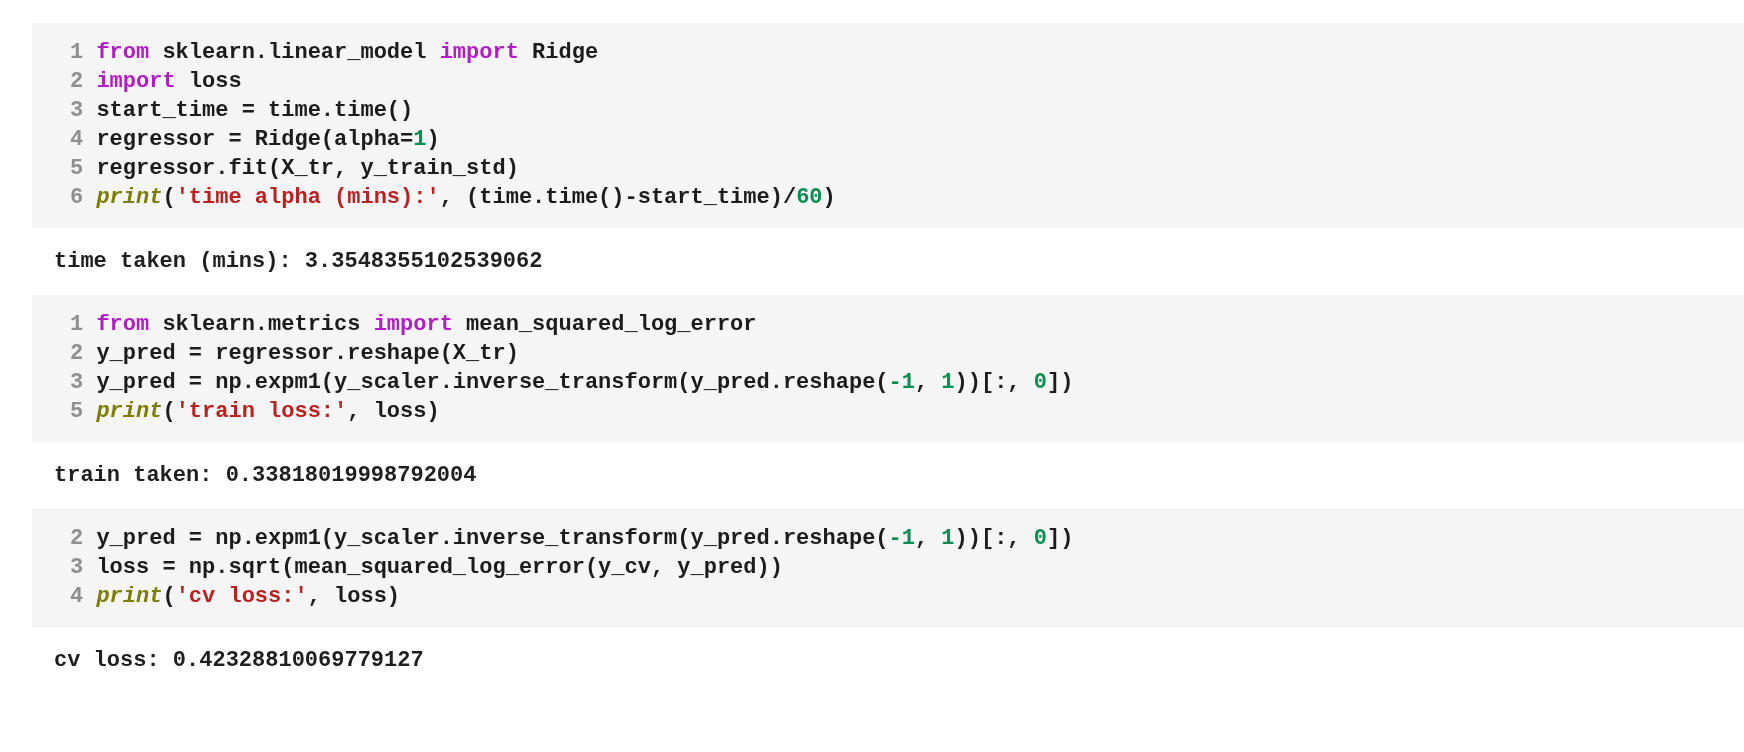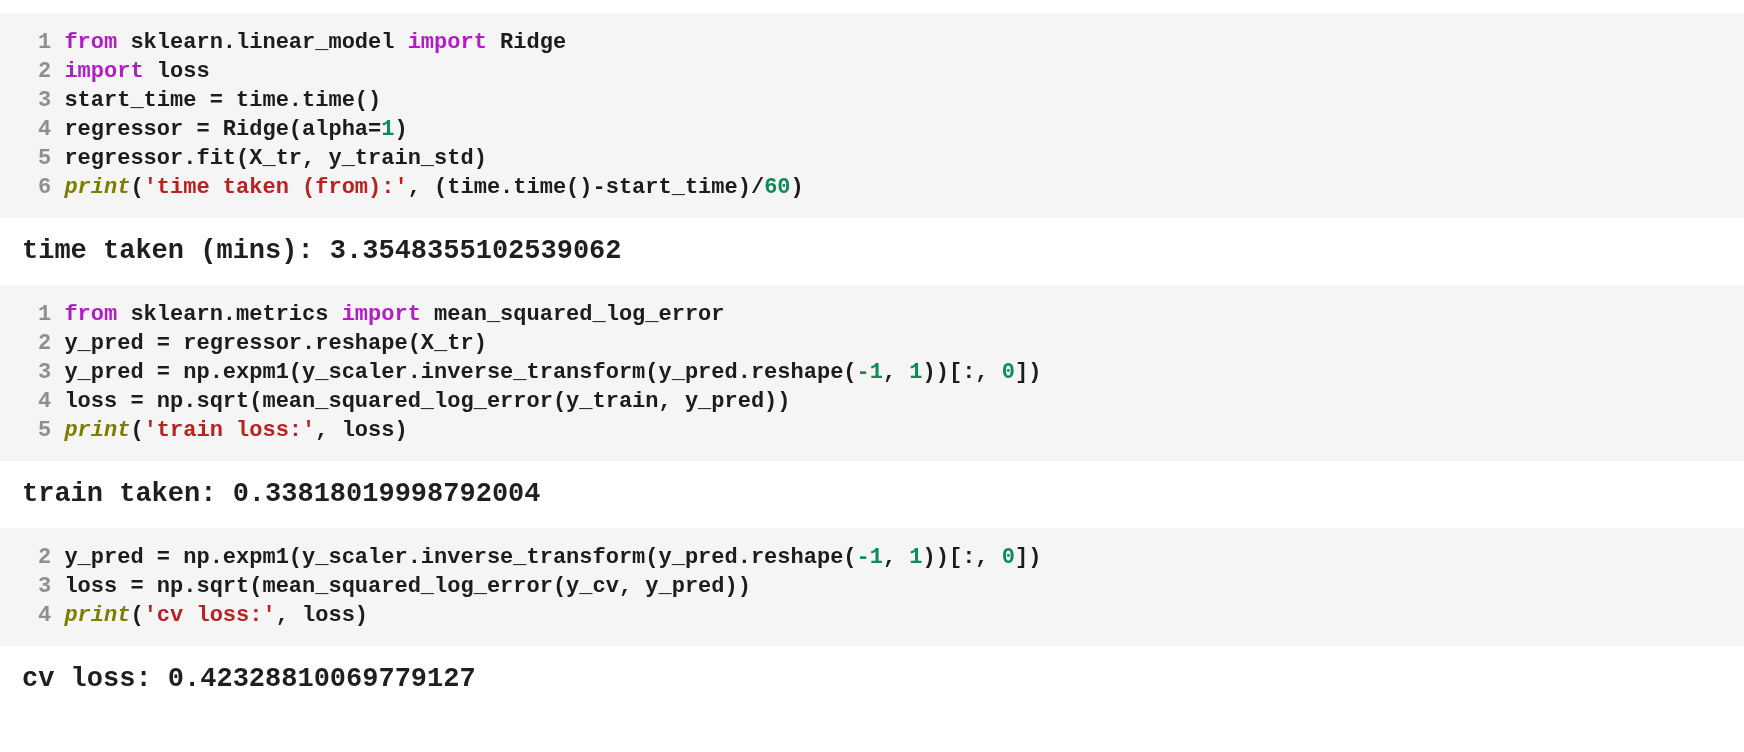--- a/index.html
+++ b/index.html
@@ -7,21 +7,22 @@
     padding: 0;
     background: #ffffff;
   }
   body {
     width: 1744px;
     height: 752px;
     overflow: hidden;
     font-family: "Liberation Mono", monospace;
   }
   .notebook {
-    padding-top: 13px;
+    padding-top: 23px;
+    margin-left: 32px;
   }
   .code-cell {
     background: var(--cell-bg, #f5f5f5);
     padding: 15px 20px 16px 38px;
   }
   .code-line {
     font-size: 22px;
     line-height: 29px;
     font-weight: 600;
     color: var(--c-tx, #1c1c1c);
@@ -32,45 +33,44 @@
     font-weight: 600;
   }
   .tok-kw { color: var(--c-kw, #b11fc4); }
   .tok-bi { color: var(--c-bi, #7d7d00); font-style: italic; }
   .tok-st { color: var(--c-st, #ba2121); }
   .tok-nu { color: var(--c-nu, #0d8c54); }
   .tok-tx { color: var(--c-tx, #1c1c1c); }
   .output-line {
     margin: 19px 0;
     padding-left: 22px;
-    font-size: 27px;
+    font-size: 22px;
     line-height: 29px;
     font-weight: 600;
     color: var(--c-out, #1f1f1f);
     white-space: pre;
   }
 </style>
 </head>
 <body>
 
 <div class="notebook">
     <div class="code-cell">
       <div class="code-line"><span class="ln">1</span> <span class="tok-kw">from</span><span class="tok-tx"> sklearn.linear_model </span><span class="tok-kw">import</span><span class="tok-tx"> Ridge</span></div>
       <div class="code-line"><span class="ln">2</span> <span class="tok-kw">import</span><span class="tok-tx"> loss</span></div>
       <div class="code-line"><span class="ln">3</span> <span class="tok-tx">start_time = time.time()</span></div>
       <div class="code-line"><span class="ln">4</span> <span class="tok-tx">regressor = Ridge(alpha=</span><span class="tok-nu">1</span><span class="tok-tx">)</span></div>
       <div class="code-line"><span class="ln">5</span> <span class="tok-tx">regressor.fit(X_tr, y_train_std)</span></div>
-      <div class="code-line"><span class="ln">6</span> <span class="tok-bi">print</span><span class="tok-tx">(</span><span class="tok-st">'time taken (from):'</span><span class="tok-tx">, (time.time()-start_time)/</span><span class="tok-nu">60</span><span class="tok-tx">)</span></div>
+      <div class="code-line"><span class="ln">6</span> <span class="tok-bi">print</span><span class="tok-tx">(</span><span class="tok-st">'time alpha (mins):'</span><span class="tok-tx">, (time.time()-start_time)/</span><span class="tok-nu">60</span><span class="tok-tx">)</span></div>
     </div>
     <div class="output-line">time taken (mins): 3.3548355102539062</div>
     <div class="code-cell">
       <div class="code-line"><span class="ln">1</span> <span class="tok-kw">from</span><span class="tok-tx"> sklearn.metrics </span><span class="tok-kw">import</span><span class="tok-tx"> mean_squared_log_error</span></div>
       <div class="code-line"><span class="ln">2</span> <span class="tok-tx">y_pred = regressor.reshape(X_tr)</span></div>
       <div class="code-line"><span class="ln">3</span> <span class="tok-tx">y_pred = np.expm1(y_scaler.inverse_transform(y_pred.reshape(</span><span class="tok-nu">-1</span><span class="tok-tx">, </span><span class="tok-nu">1</span><span class="tok-tx">))[:, </span><span class="tok-nu">0</span><span class="tok-tx">])</span></div>
-      <div class="code-line"><span class="ln">4</span> <span class="tok-tx">loss = np.sqrt(mean_squared_log_error(y_train, y_pred))</span></div>
       <div class="code-line"><span class="ln">5</span> <span class="tok-bi">print</span><span class="tok-tx">(</span><span class="tok-st">'train loss:'</span><span class="tok-tx">, loss)</span></div>
     </div>
     <div class="output-line">train taken: 0.33818019998792004</div>
     <div class="code-cell">
       <div class="code-line"><span class="ln">2</span> <span class="tok-tx">y_pred = np.expm1(y_scaler.inverse_transform(y_pred.reshape(</span><span class="tok-nu">-1</span><span class="tok-tx">, </span><span class="tok-nu">1</span><span class="tok-tx">))[:, </span><span class="tok-nu">0</span><span class="tok-tx">])</span></div>
       <div class="code-line"><span class="ln">3</span> <span class="tok-tx">loss = np.sqrt(mean_squared_log_error(y_cv, y_pred))</span></div>
       <div class="code-line"><span class="ln">4</span> <span class="tok-bi">print</span><span class="tok-tx">(</span><span class="tok-st">'cv loss:'</span><span class="tok-tx">, loss)</span></div>
     </div>
     <div class="output-line">cv loss: 0.42328810069779127</div>
   </div>

